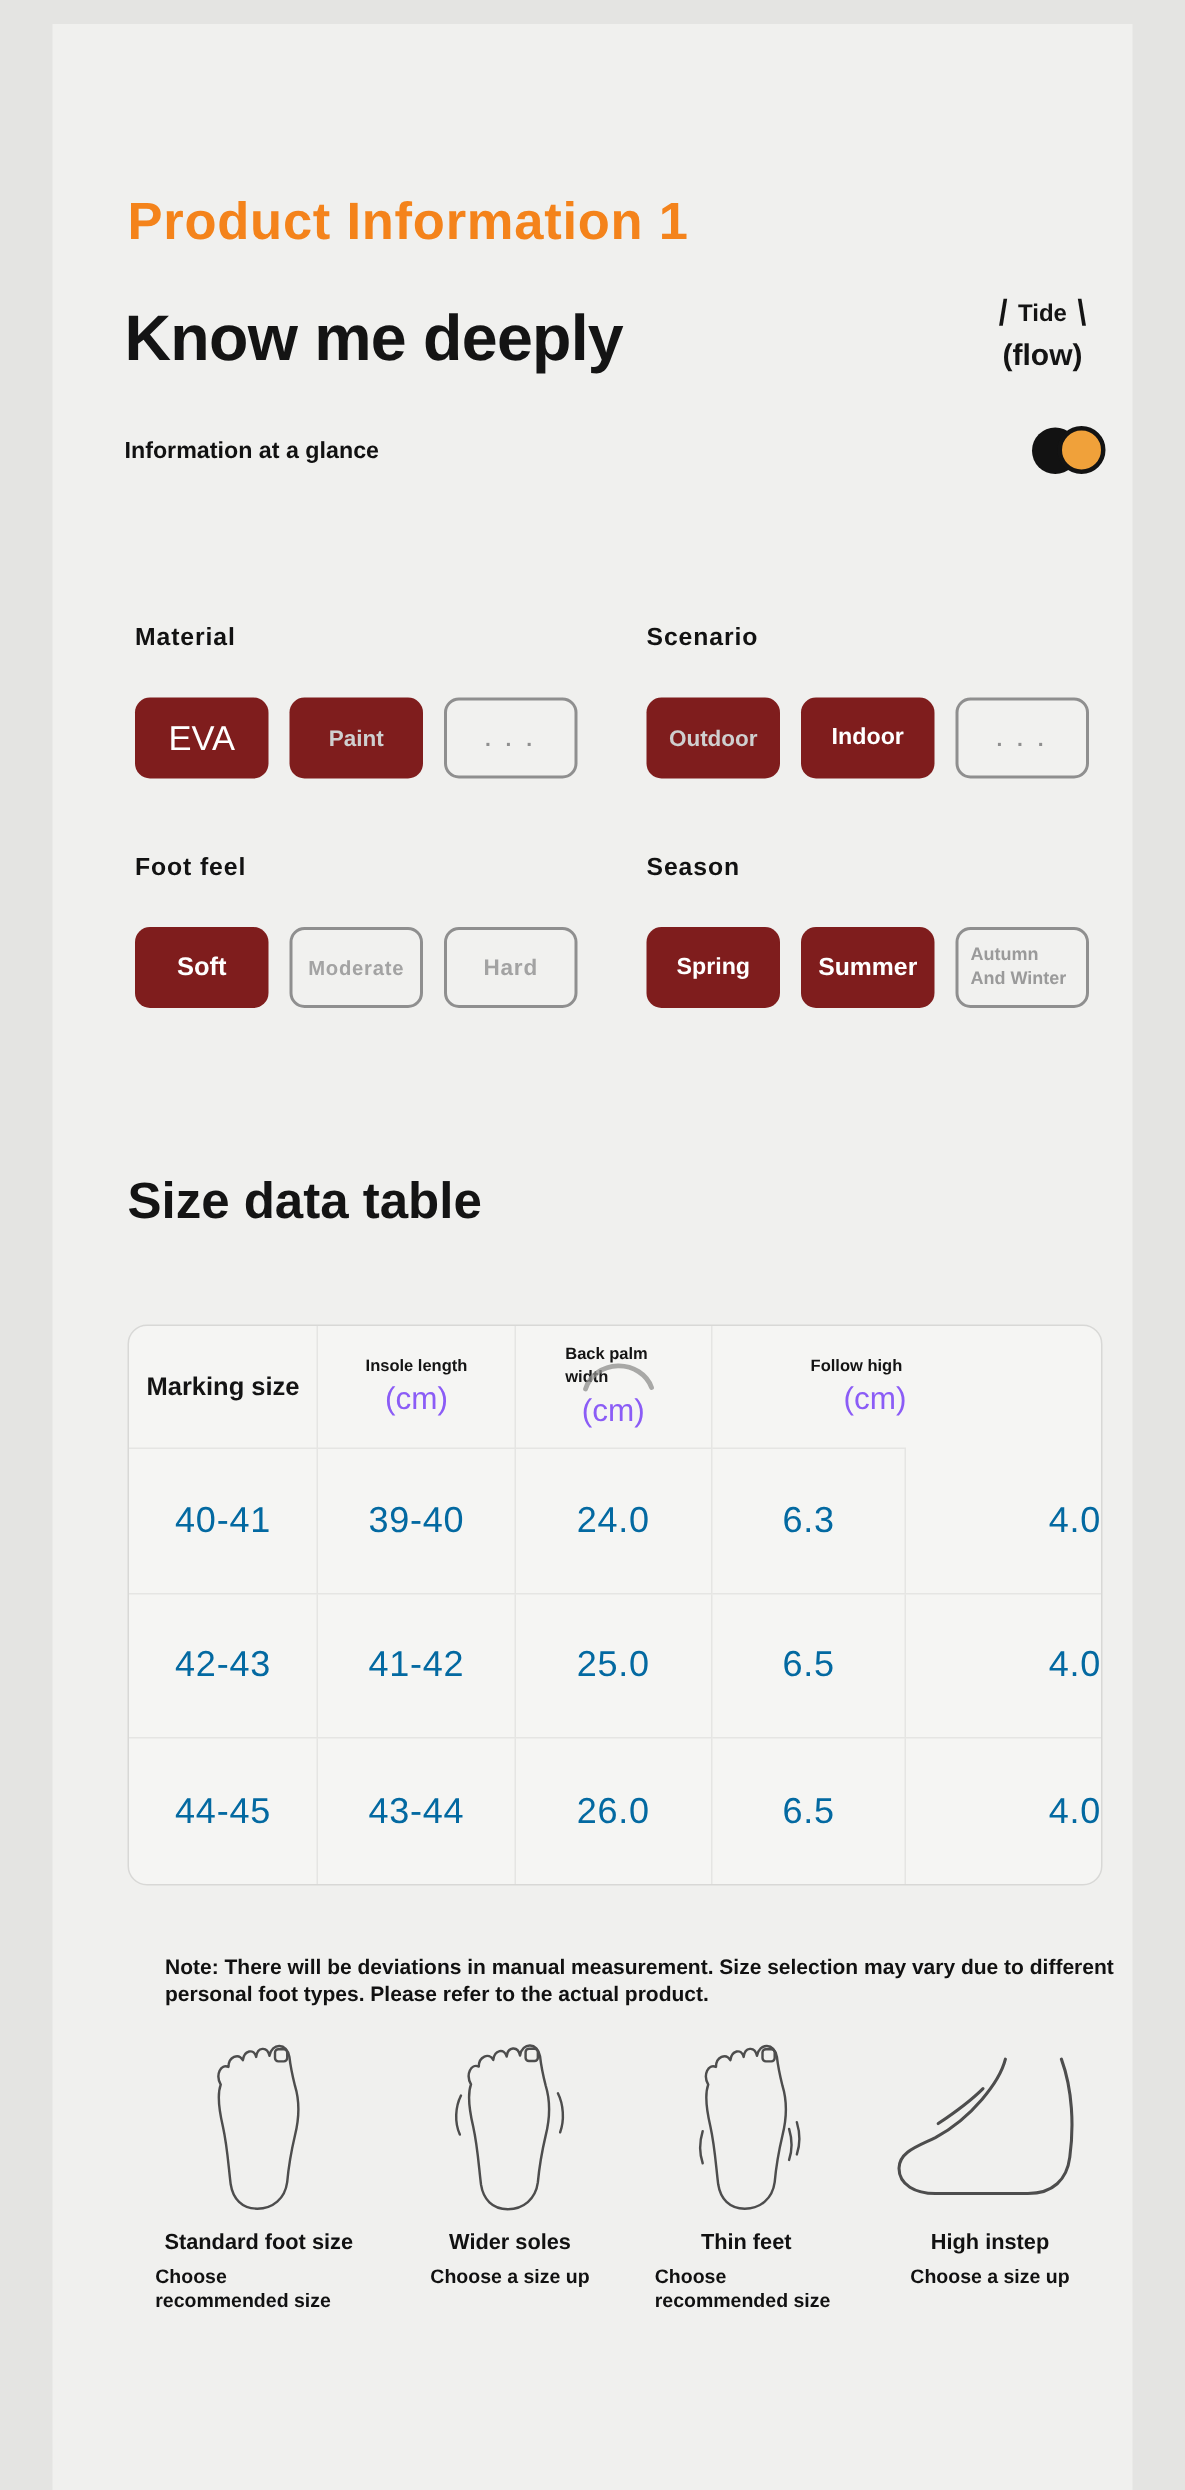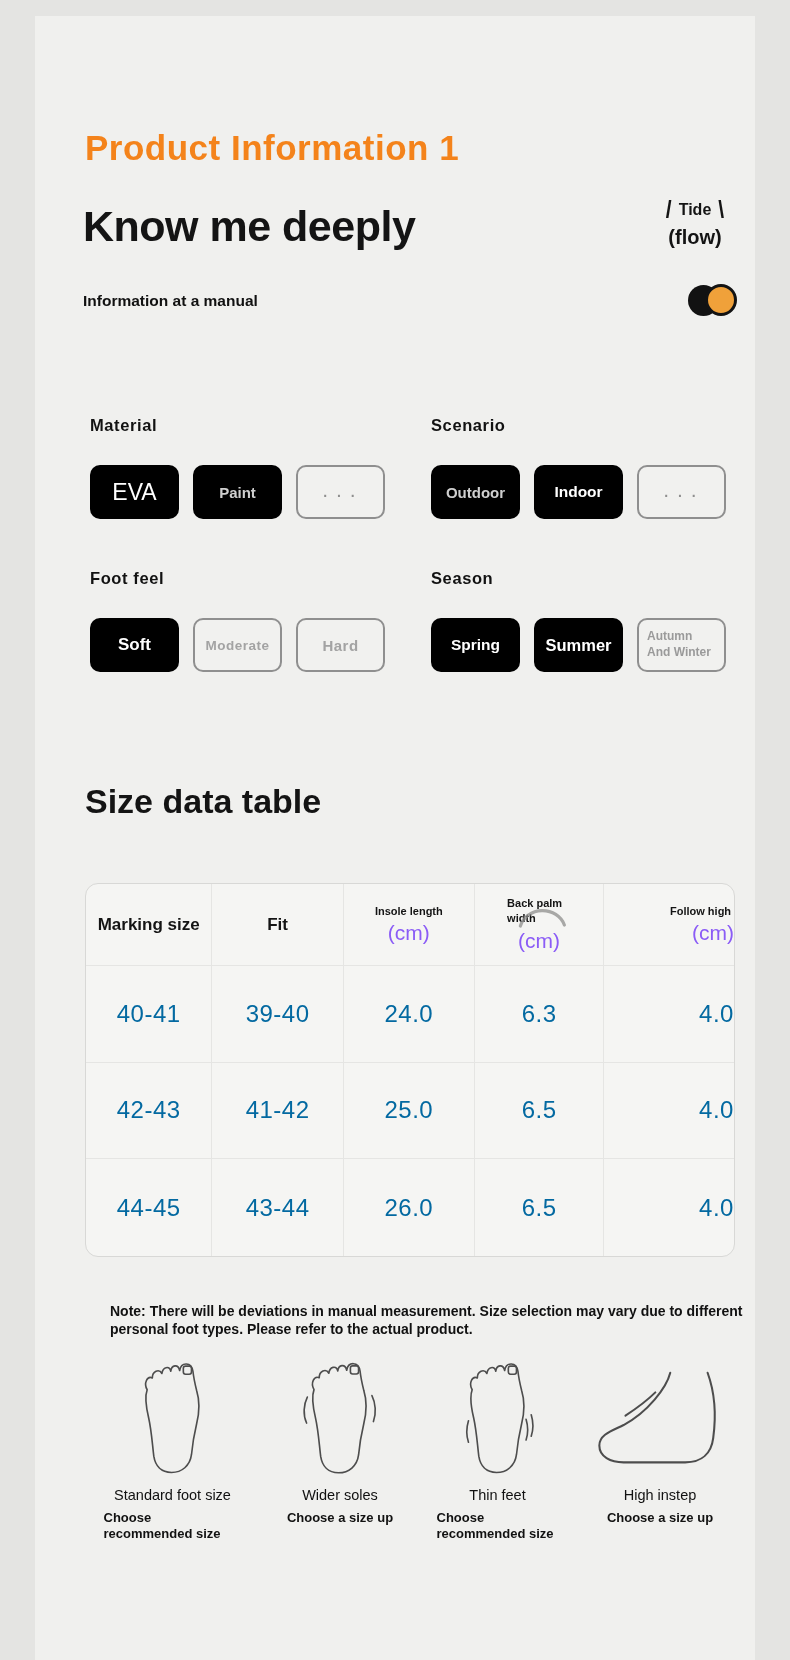--- a/index.html
+++ b/index.html
@@ -17,21 +17,21 @@
   .badge .line2 { font-size:20px; font-weight:700; margin-top:4px; }
   .glance-label { position:absolute; left:48px; top:276px; font-size:15.5px; font-weight:700; color:#111; }
   .toggle { position:absolute; left:653px; top:268px; width:50px; height:33px; cursor:pointer; }
   .toggle .c-black { position:absolute; left:0; top:1px; width:31px; height:31px; border-radius:50%; background:#121212; }
   .toggle .c-orange { position:absolute; left:17px; top:0; width:32px; height:32px; border-radius:50%; background:#f0a13a; border:3px solid #131313; }
   
   .group { position:absolute; width:335px; }
   .group-label { font-size:16.5px; font-weight:700; letter-spacing:.6px; color:#121212; margin-bottom:30px; }
   .chips { display:flex; gap:14px; }
   .chip { height:54px; width:89px; border-radius:10px; display:flex; align-items:center; justify-content:center; text-align:center; }
-  .chip.solid { background:#000000; }
+  .chip.solid { background:#7f1d1d; }
   .chip.outline { background:#f1f1ef; border:2px solid #8f8f8f; }
   .chip .t-eva { font-size:23px; font-weight:400; color:#ffffff; }
   .chip .t-white { font-size:15.5px; font-weight:700; color:#ffffff; }
   .chip .t-dim { font-size:15px; font-weight:700; color:#cfcfcf; }
   .chip .t-gray { font-size:15px; font-weight:700; color:#a3a3a3; letter-spacing:.5px; }
   .chip .t-dots { font-size:14px; font-weight:700; color:#8f8f8f; letter-spacing:3px; }
   .chip .t-small { font-size:12px; font-weight:700; color:#9a9a9a; line-height:1.3; text-align:left; padding:0 8px; }
   
   .table-title { position:absolute; left:50px; top:766px; width:650px; text-align:left; font-size:34px; font-weight:700; color:#141414; }
   .size-table {
@@ -48,21 +48,21 @@
   .th-small.left { text-align:left; width:64px; }
   .th-unit { font-size:21px; font-weight:400; color:#8b5cf6; margin-top:3px; }
   .td { font-size:24px; font-weight:400; color:#0369a1; letter-spacing:.5px; }
   .swirl { position:absolute; top:18px; left:50%; transform:translateX(-44%); pointer-events:none; }
   
   .note { position:absolute; left:75px; top:1286px; width:642px; font-size:14px; font-weight:700; color:#111; line-height:1.3; }
   
   .feet { position:absolute; left:50px; top:1320px; width:660px; display:grid; grid-template-columns:175px 160px 155px 170px; }
   .foot-col { display:flex; flex-direction:column; align-items:center; }
   .foot-art { height:142px; display:flex; align-items:flex-end; justify-content:center; }
-  .foot-name { margin-top:9px; font-size:14.5px; font-weight:400; color:#111; text-align:center; }
+  .foot-name { margin-top:9px; font-size:14.5px; font-weight:700; color:#111; text-align:center; }
   .foot-advice { margin-top:7px; font-size:13px; font-weight:700; color:#111; line-height:1.25; text-align:center; }
   .foot-advice.wrap1 { width:138px; text-align:left; }
   .foot-advice.wrap3 { width:122px; text-align:left; }
   svg .ln { fill:none; stroke:#4d4d4d; stroke-width:2.2; stroke-linecap:round; stroke-linejoin:round; }
 </style>
 </head>
 <body>
 
 <div id="canvas">
 
@@ -71,21 +71,21 @@
 
   <div class="badge">
     <div class="line1">
       <span class="slash">/</span>
       <span>Tide</span>
       <span class="slash">\</span>
     </div>
     <div class="line2">(flow)</div>
   </div>
 
-  <div class="glance-label">Information at a manual</div>
+  <div class="glance-label">Information at a glance</div>
   <div class="toggle">
     <span class="c-black"></span>
     <span class="c-orange"></span>
   </div>
 
   <div class="group" style="left:55px; top:400px;">
     <div class="group-label">Material</div>
     <div class="chips">
       <div class="chip solid">
           <span class="t-eva">EVA</span>
@@ -143,23 +143,20 @@
         </div>
     </div>
   </div>
 
   <div class="table-title">Size data table</div>
 
   <div class="size-table">
     <div class="trow">
       <div>
           <span class="th-title">Marking size</span>
-        </div>
-      <div>
-          <span class="th-title">Fit</span>
         </div>
       <div>
         <span class="th-small" style="width:72px;">Insole length</span>
         <span class="th-unit">(cm)</span>
       </div>
       <div>
         <span class="th-small left">Back palm width</span>
         <span class="th-unit">(cm)</span>
         <svg class="swirl" width="56" height="26" viewBox="0 0 56 26">
           <path d="M6,24 A 23,21 0 0 1 50,23" fill="none" stroke="#8e8e8c" stroke-width="3.2" stroke-linecap="round" opacity="0.75"></path>

